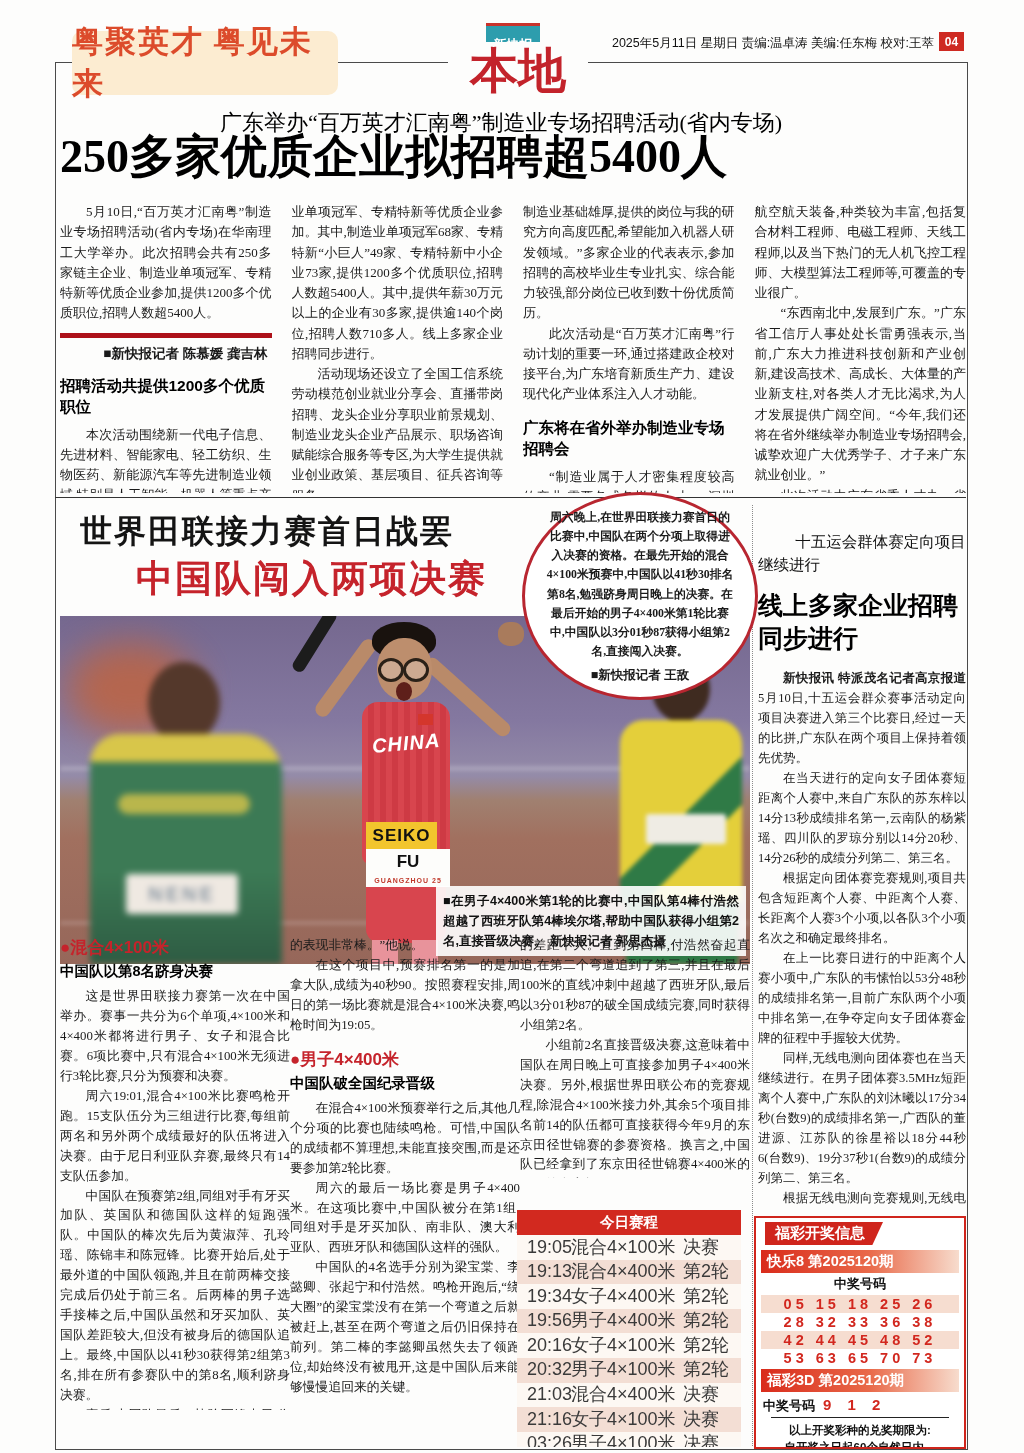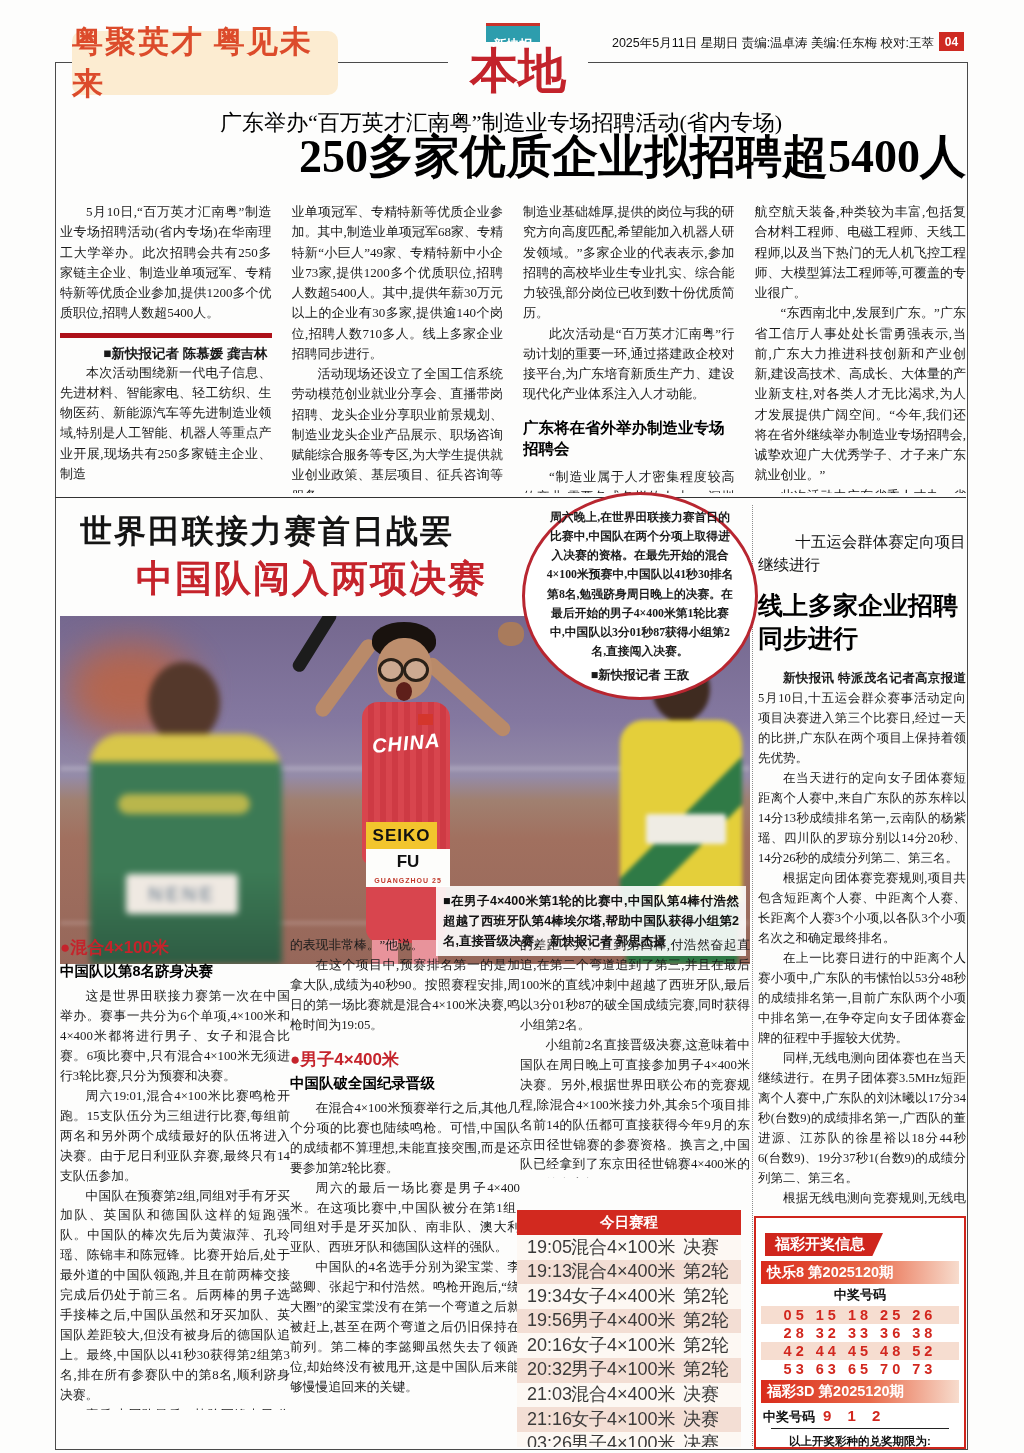--- a/index.html
+++ b/index.html
@@ -15,21 +15,21 @@
         font:bold 13px "Liberation Sans",sans-serif;display:flex;align-items:center;justify-content:center;
         border-top:3px solid #c8322b;border-bottom:3px solid #c8322b;z-index:3;}
   .section-title{left:448px;top:42px;width:140px;text-align:center;font-size:48px;font-weight:900;
         color:#c3232b;z-index:3;background:#fdfdfc;line-height:1.2;}
   .dateline{left:560px;top:35px;width:374px;text-align:right;font-size:12.5px;color:#111;
         font-family:"Liberation Sans",sans-serif;}
   .badge04{left:939px;top:32px;width:25px;height:19px;background:#ce2a22;color:#fff;
         font:bold 12px "Liberation Sans",sans-serif;display:flex;align-items:center;justify-content:center;}
   
   .a1-kicker{left:48px;top:108px;width:906px;text-align:center;font-size:22px;color:#000;}
-  .a1-headline{left:60px;top:126px;width:906px;text-align:right;font-size:46px;font-weight:900;color:#000;}
+  .a1-headline{left:60px;top:126px;width:906px;text-align:left;font-size:46px;font-weight:900;color:#000;}
   .a1-cols{left:60px;top:202px;width:906px;height:291px;display:flex;gap:20px;overflow:hidden;}
   .col{flex:1;overflow:hidden;}
   .bp{font-size:13px;line-height:1.56;margin:0;text-align:justify;text-indent:2em;}
   .ni{text-indent:0;}
   .red-bar{height:5px;background:#ad1119;margin:9px 0 7px;}
   .byline1{font:bold 13.5px "Liberation Sans",sans-serif;text-align:right;margin:2px 4px 0 0;}
   .subhead{font:bold 15.5px "Liberation Sans",sans-serif;margin:13px 0 7px;color:#000;}
   .sect-divider{left:55px;top:497px;width:911px;height:0;border-top:1px solid #333;}
   
   .a2-kicker{left:80px;top:510px;font:bold 32px "Liberation Sans",sans-serif;color:#141414;letter-spacing:2px;}
@@ -102,21 +102,21 @@
   
   .v-divider{left:752px;top:505px;height:941px;width:0;border-left:1px dotted #8a8a8a;}
   .a3{left:758px;top:530px;width:208px;}
   .a3-kicker{font-size:15.5px;line-height:1.5;text-indent:2.4em;margin:0;color:#111;}
   .a3-headline{font:bold 25px/1.35 "Liberation Sans",sans-serif;color:#000;margin:12px 0 0;}
   .a3-body{margin-top:12px;height:536px;overflow:hidden;}
   .a3-body p{font-size:12.5px;line-height:1.6;margin:0;text-align:justify;text-indent:2em;}
   .a3-lead-b{font-family:"Liberation Sans",sans-serif;font-weight:bold;}
   
   .lotto{left:754px;top:1216px;width:212px;height:233px;box-sizing:border-box;border:2px solid #cf251c;
-         background:#fff;padding:14px 5px;font-family:"Liberation Sans",sans-serif;overflow:hidden;}
+         background:#fff;padding:3px 5px;font-family:"Liberation Sans",sans-serif;overflow:hidden;}
   .lotto-title{display:inline-block;background:#cf251c;color:#fff;font-weight:bold;font-size:15px;
          padding:2px 18px 2px 10px;clip-path:polygon(0 0,100% 0,91% 100%,0 100%);margin:1px 0 3px 4px;}
   .lotto-h{background:linear-gradient(90deg,#d92b1b 0%,#e96a4a 55%,#f7dccd 100%);color:#fff;
          font-weight:bold;font-size:14.5px;padding:2px 6px;margin:2px 0;}
   .lotto-label{text-align:center;font-weight:bold;font-size:13px;color:#111;margin:2px 0;}
   .lotto-row{text-align:center;font-weight:bold;font-size:14.5px;color:#d2271e;letter-spacing:4px;padding:1px 0;}
   .lotto-row:nth-child(odd){background:#f6ddd0;}
   .lotto-3d{display:flex;align-items:baseline;font-weight:bold;font-size:13px;color:#111;margin:4px 2px 2px;gap:8px;}
   .lotto-3d .nums{color:#d2271e;font-size:15px;letter-spacing:6px;}
   .lotto-hr{border-top:1.5px solid #222;margin:2px 10px 4px;}
@@ -138,20 +138,21 @@
 <div class="abs badge04">04</div>
 
 <div class="abs a1-kicker">广东举办“百万英才汇南粤”制造业专场招聘活动(省内专场)</div>
 <div class="abs a1-headline">250多家优质企业拟招聘超5400人</div>
 
 <div class="abs a1-cols">
   <div class="col">
     <p class="bp">5月10日,“百万英才汇南粤”制造业专场招聘活动(省内专场)在华南理工大学举办。此次招聘会共有250多家链主企业、制造业单项冠军、专精特新等优质企业参加,提供1200多个优质职位,招聘人数超5400人。</p>
     <div class="red-bar"></div>
     <div class="byline1">■新快报记者 陈慕媛 龚吉林</div>
+    <div class="subhead">招聘活动共提供1200多个优质职位</div>
     <p class="bp">本次活动围绕新一代电子信息、先进材料、智能家电、轻工纺织、生物医药、新能源汽车等先进制造业领域,特别是人工智能、机器人等重点产业开展,现场共有250多家链主企业、制造</p>
   </div>
   <div class="col">
     <p class="bp ni">业单项冠军、专精特新等优质企业参加。其中,制造业单项冠军68家、专精特新“小巨人”49家、专精特新中小企业73家,提供1200多个优质职位,招聘人数超5400人。其中,提供年薪30万元以上的企业有30多家,提供逾140个岗位,招聘人数710多人。线上多家企业招聘同步进行。</p>
     <p class="bp">活动现场还设立了全国工信系统劳动模范创业就业分享会、直播带岗招聘、龙头企业分享职业前景规划、制造业龙头企业产品展示、职场咨询赋能综合服务等专区,为大学生提供就业创业政策、基层项目、征兵咨询等服务。</p>
 
   </div>
   <div class="col">
     <p class="bp ni">制造业基础雄厚,提供的岗位与我的研究方向高度匹配,希望能加入机器人研发领域。”多家企业的代表表示,参加招聘的高校毕业生专业扎实、综合能力较强,部分岗位已收到数十份优质简历。</p>
     <p class="bp">此次活动是“百万英才汇南粤”行动计划的重要一环,通过搭建政企校对接平台,为广东培育新质生产力、建设现代化产业体系注入人才动能。</p>

